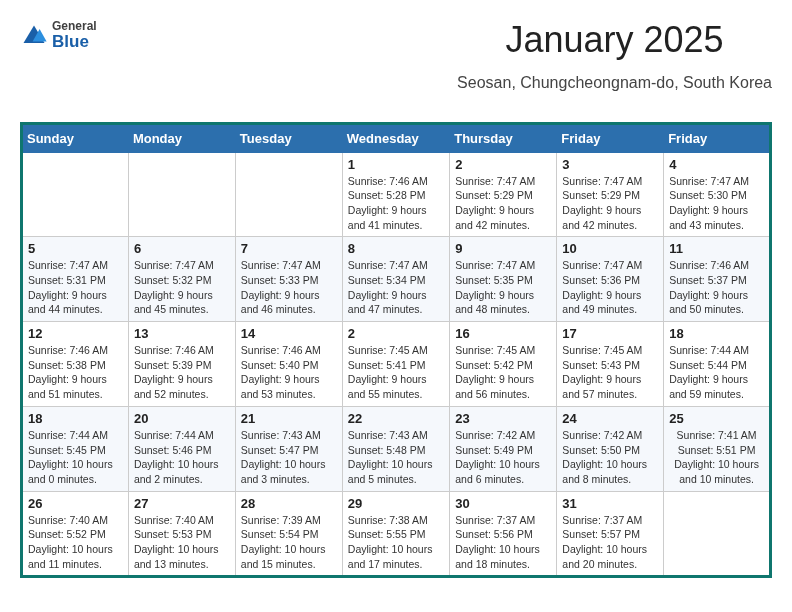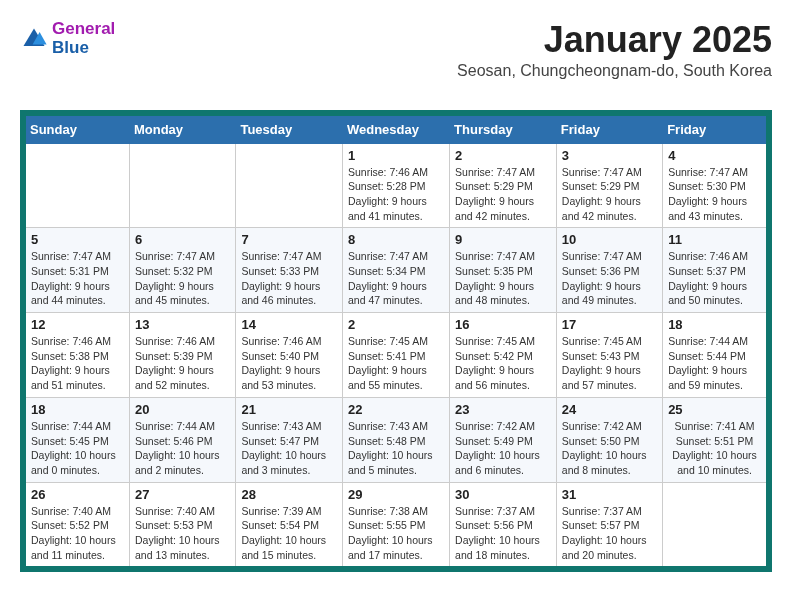--- a/index.html
+++ b/index.html
@@ -23,33 +23,34 @@
     }
     .logo-icon {
       width: 28px;
       height: 28px;
     }
     .title-section {
       text-align: right;
     }
     .month-title {
       font-size: 36px;
-      font-weight: bold;
+      font-weight: normal;
       color: #222;
       line-height: 1.1;
+      text-align: center;
     }
     .subtitle {
       font-size: 16px;
       color: #444;
-      margin-top: 2px;
+      margin-top: 14px;
     }
     .calendar {
       width: 100%;
       border-collapse: collapse;
-      border: 6px solid #0f766e;
+      border: 3px solid #0f766e;
       margin-top: 30px;
     }
     .calendar th {
       background-color: #2c6fad;
       color: #fff;
       font-size: 13px;
       font-weight: bold;
       padding: 6px 4px;
       text-align: left;
       border: 1px solid #2c6fad;
@@ -87,21 +88,21 @@
 <body>
 
 <div class="header">
   <div class="logo">
     <svg class="logo-icon" viewBox="0 0 40 40">
       <rect x="0" y="0" width="40" height="40" fill="white"></rect>
       <polygon points="20,5 35,30 5,30" fill="#1a5fa8"></polygon>
       <polygon points="28,10 38,28 18,28" fill="#2c8fdf"></polygon>
     </svg>
     <div>
-      <div style="font-size:17px;font-weight:bold;color:#a21caf;line-height:1.1;">General</div>
+      <div style="font-size:12px;font-weight:bold;color:#404040;line-height:1.1;">General</div>
       <div style="font-size:17px;font-weight:bold;color:#1a5fa8;line-height:1.1;">Blue</div>
     </div>
   </div>
   <div class="title-section">
     <div class="month-title">January 2025</div>
     <div class="subtitle">Seosan, Chungcheongnam-do, South Korea</div>
   </div>
 </div>
 
 <table class="calendar">

